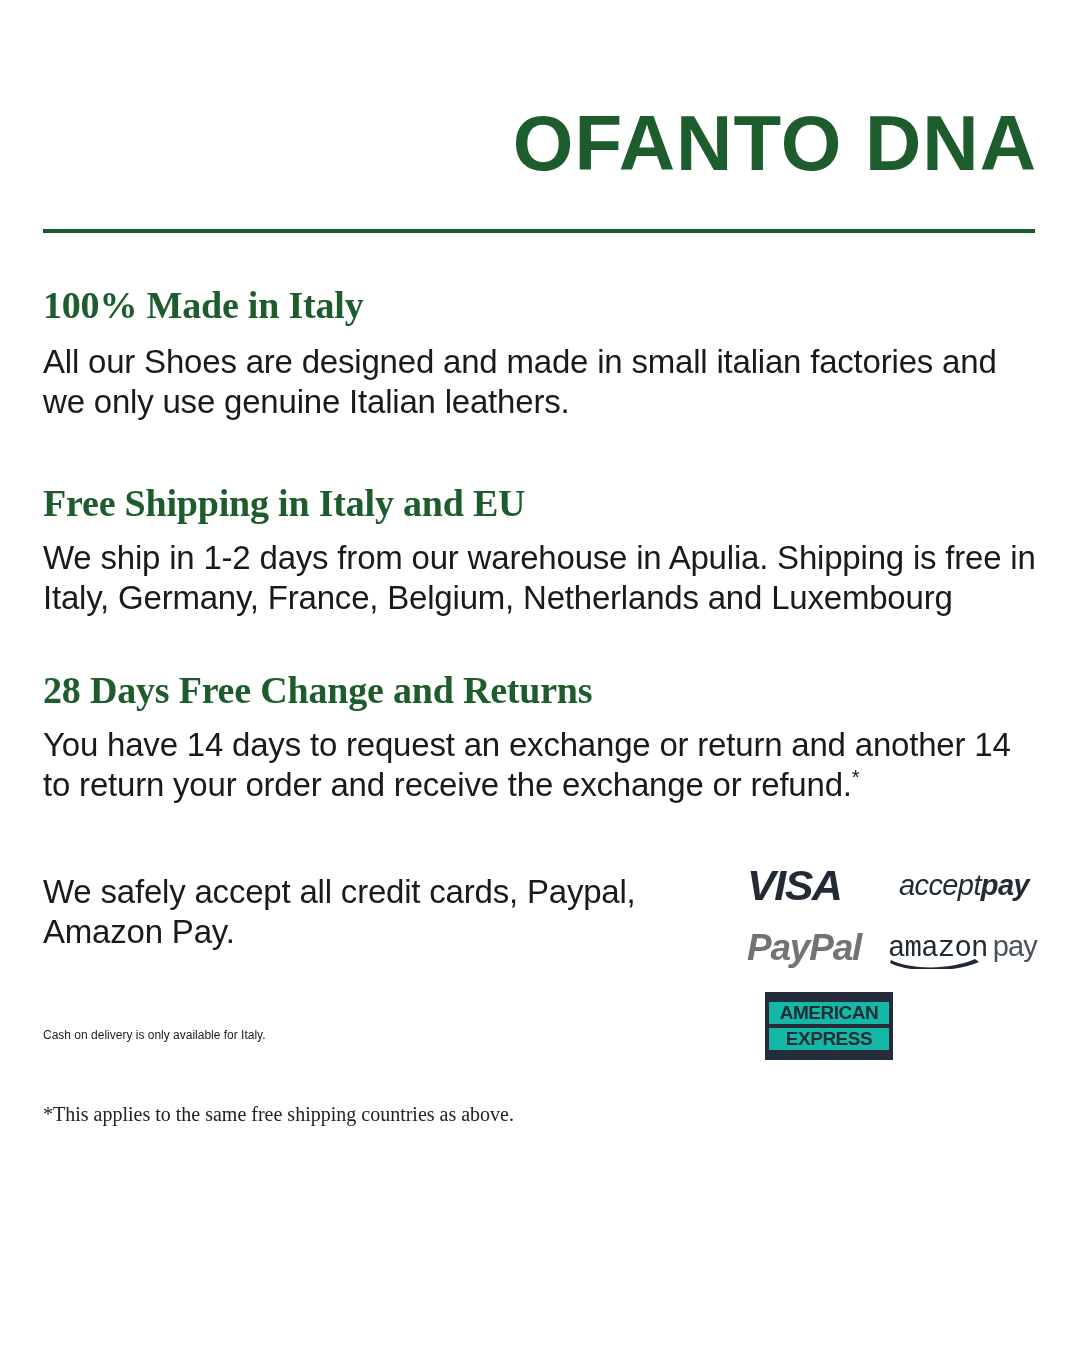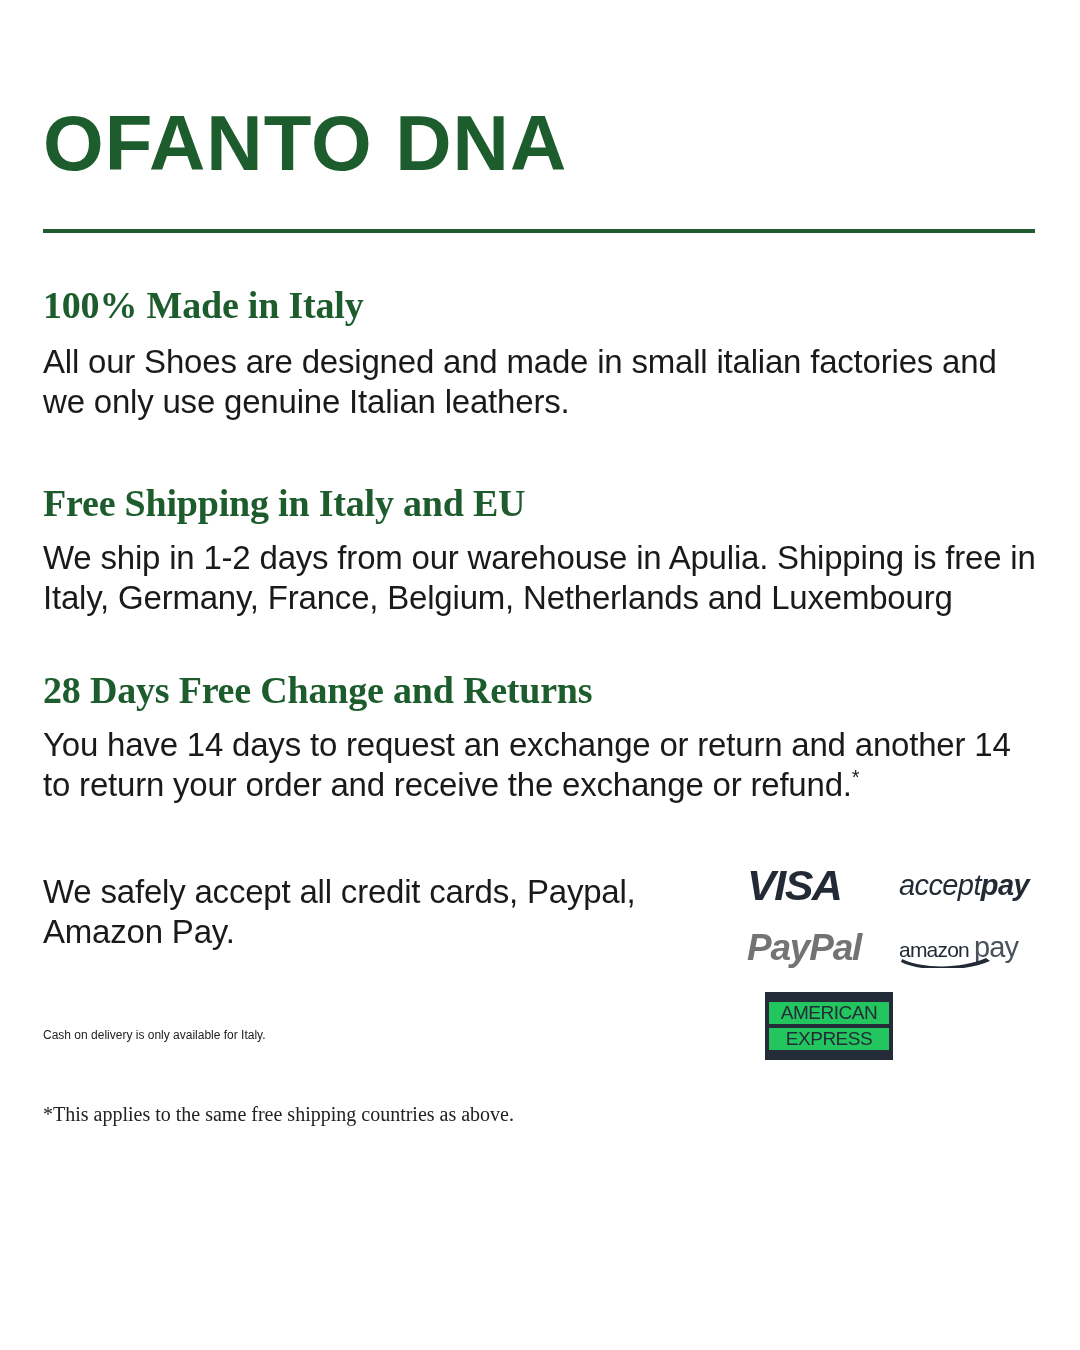--- a/index.html
+++ b/index.html
@@ -25,21 +25,21 @@
   }
 
   
   .page-title {
     color: #1d5c2c;
     font-family: "Liberation Sans", sans-serif;
     font-weight: bold;
     font-size: 78px;
     line-height: 1;
     letter-spacing: 1px;
-    text-align: left;
+    text-align: right;
     margin: 0;
     padding-top: 104px;
   }
 
   .title-rule {
     height: 4px;
     background: #1d5c2c;
     margin-top: 47px;
     width: 992px;
   }
@@ -166,22 +166,22 @@
   }
 
   
   .amazonpay {
     margin-left: 18px;
     line-height: 1;
     color: #222a35;
     position: relative;
   }
   .amazonpay .amz {
-    font-family: Liberation Sans, sans-serif;
-    font-size: 21px;
+    font-family: Liberation Mono, monospace;
+    font-size: 29px;
     letter-spacing: -0.8px;
   }
   .amazonpay .pay2 {
     font-family: "Liberation Sans", sans-serif;
     font-size: 29px;
     letter-spacing: -0.8px;
     margin-left: 5px;
     color: #4a515b;
   }
   .amazonpay .smile {
@@ -240,24 +240,24 @@
     background: #232c38;
     margin-left: 18px;
     display: flex;
     flex-direction: column;
     align-items: center;
     justify-content: center;
     box-sizing: border-box;
     padding: 5px 4px;
   }
   .amex-line {
-    background: #22c55e;
+    background: #14b8a6;
     color: #232c38;
     font-family: "Liberation Sans", sans-serif;
-    font-weight: normal;
+    font-weight: bold;
     font-size: 19px;
     line-height: 22px;
     letter-spacing: -0.5px;
     width: 100%;
     text-align: center;
     box-sizing: border-box;
     -webkit-text-stroke: 0;
   }
   .amex-line.top    { margin-bottom: 4px; }
   .amex-line.bottom { }

